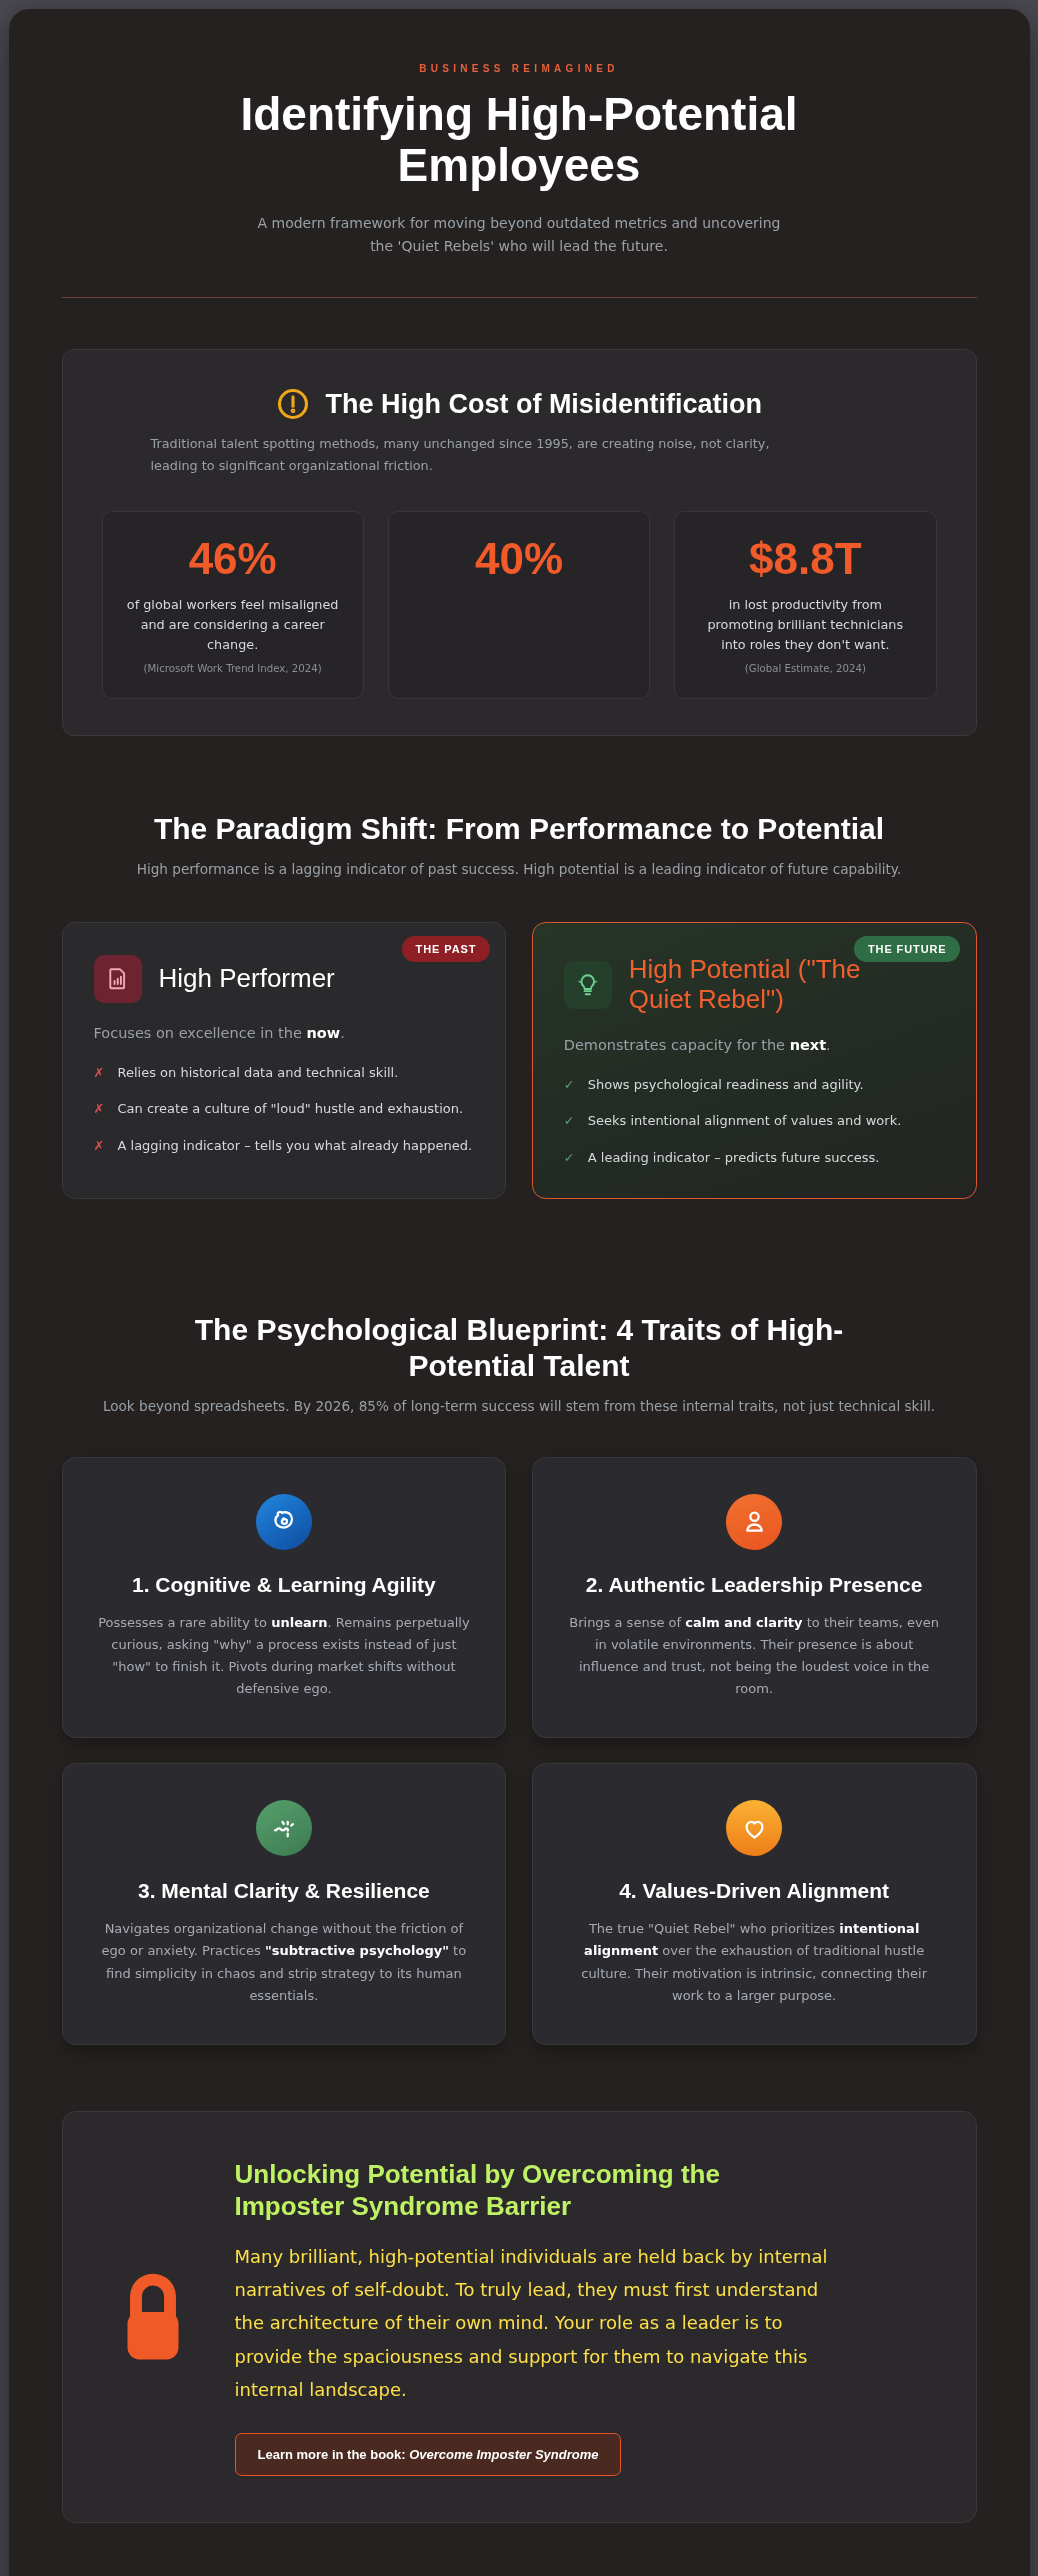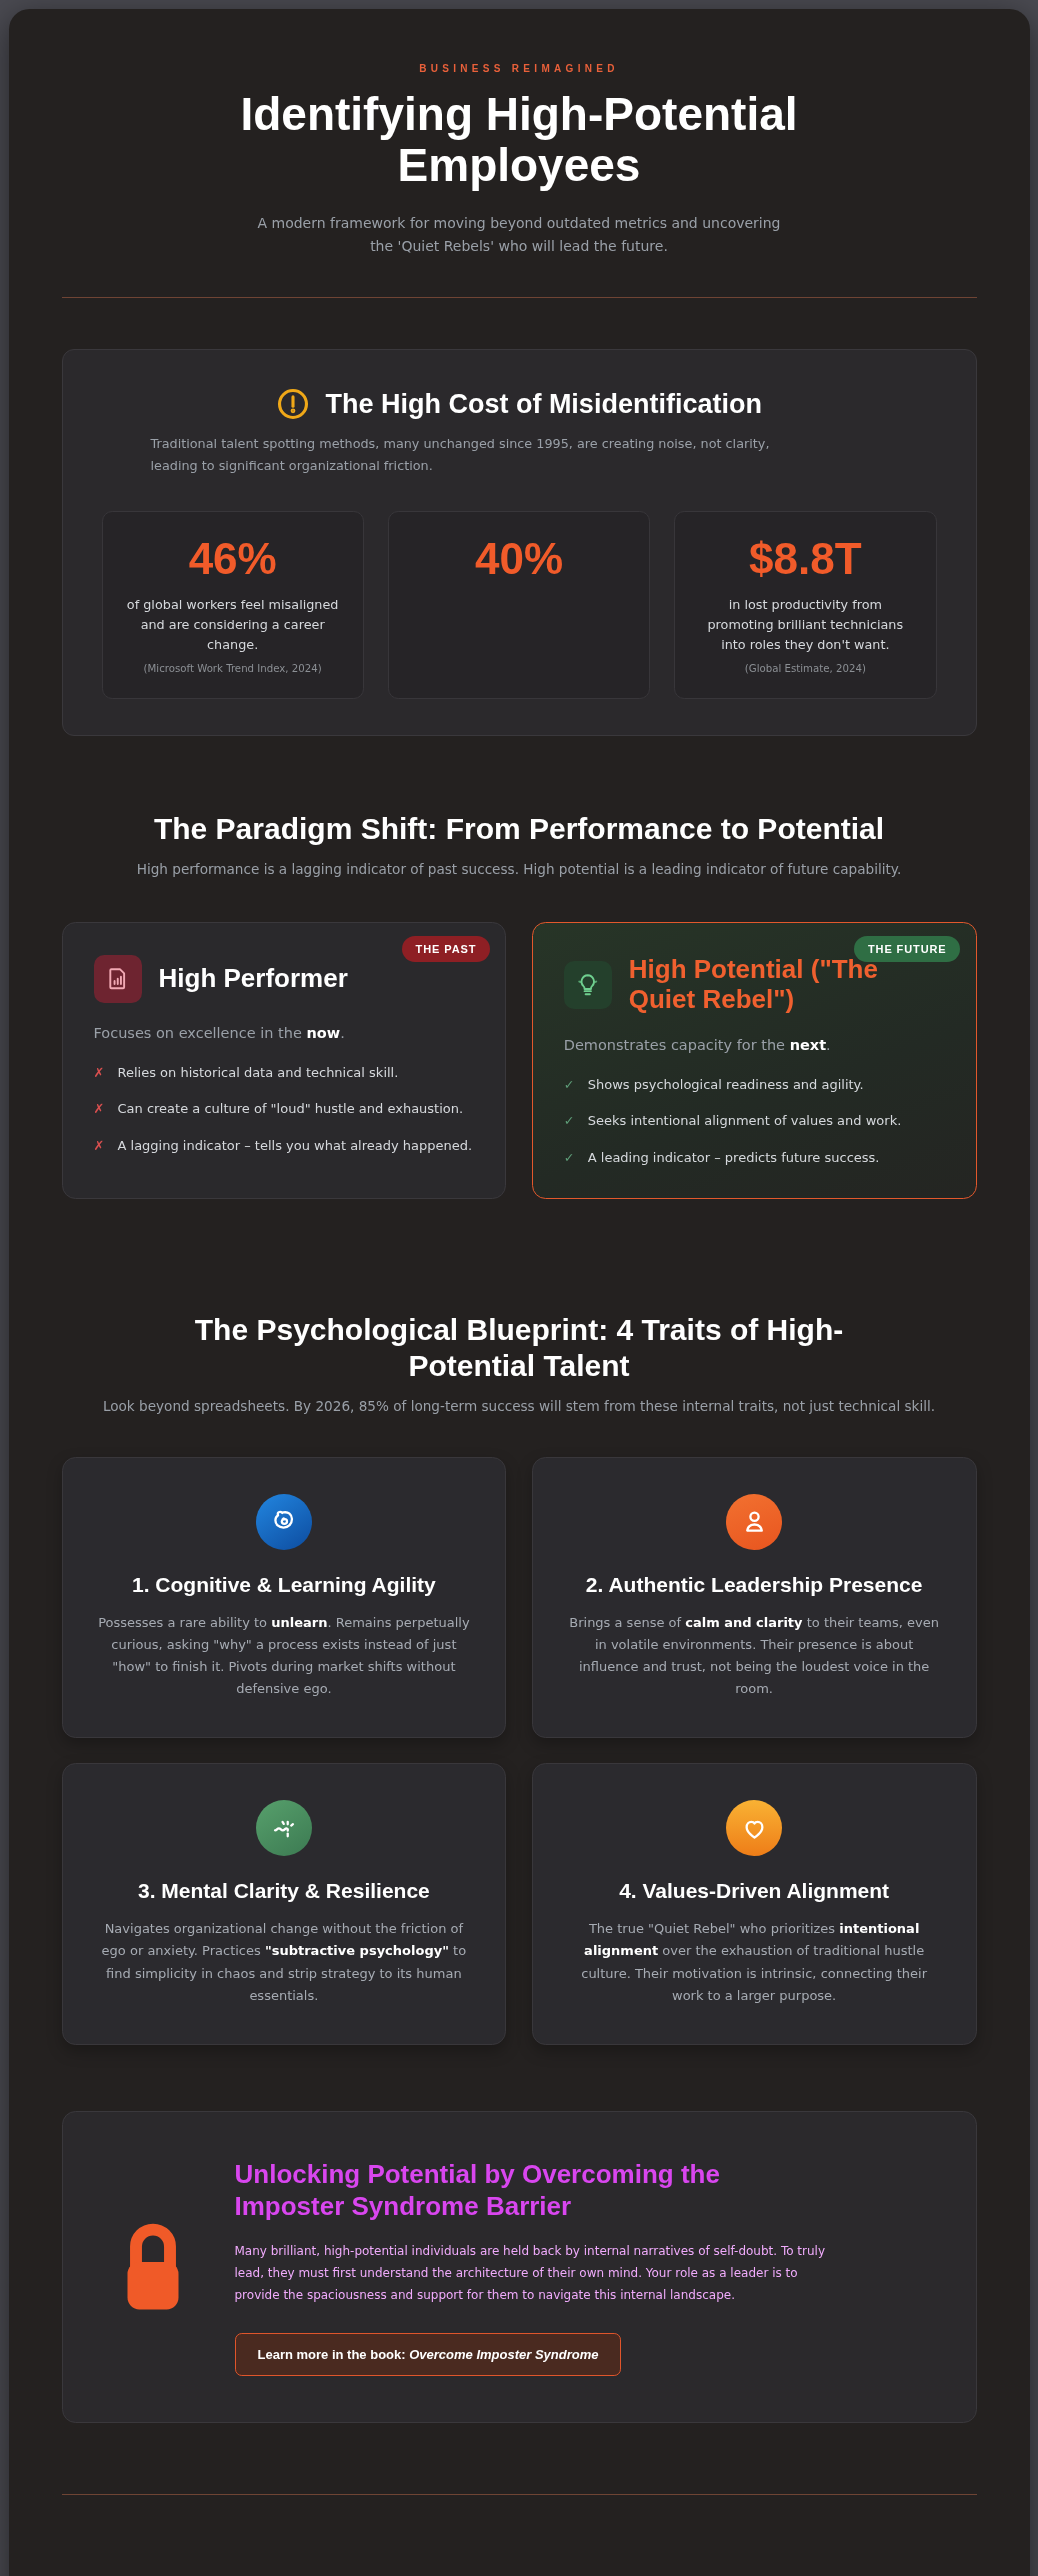--- a/index.html
+++ b/index.html
@@ -47,21 +47,21 @@
   .cmp-past { background:#2a292c; border:0.9px solid #3a383c; }
   .cmp-future { background:linear-gradient(160deg,#273527 0%, #232a24 60%, #242522 100%); border:1.7px solid #e2582c; }
   .badge { position:absolute; top:13.6px; right:15.3px; font-family:"Liberation Sans", sans-serif;
     font-weight:700; font-size:11px; letter-spacing:0.9px; color:#fff; padding:6.8px 13.6px; border-radius:850px; }
   .badge-past { background:#8e1f24; }
   .badge-future { background:#2f6e44; }
   .cmp-head { display:flex; align-items:center; gap:17px; }
   .sq-icon { width:48px; height:48px; border-radius:10.2px; flex:0 0 48px; display:flex; align-items:center; justify-content:center; }
   .sq-past { background:#6e2430; }
   .sq-future { background:#24402c; }
-  .cmp-title { font-family:"Liberation Sans", sans-serif; font-weight:700; font-size:26px; line-height:1.15; }
+  .cmp-title { font-family:"Liberation Sans", sans-serif; font-weight:400; font-size:26px; line-height:1.15; }
   .cmp-past .cmp-title { color:#fff; }
   .cmp-future .cmp-title { color:#f0602f; max-width:281px; }
   .lead { color:#9aa0a8; font-size:14.5px; margin-top:22px; }
   .lead b { color:#fff; }
   ul.points { list-style:none; margin-top:22px; }
   ul.points li { display:flex; gap:12px; color:#d6d9dd; font-size:13px; line-height:1.5;
     margin-top:17px; }
   .mark { font-weight:700; font-size:12.8px; flex:0 0 12px; }
   .mark-x { color:#d94f4f; }
   .mark-v { color:#5d9c77; }
@@ -79,23 +79,23 @@
   .circle-green { background:linear-gradient(145deg,#57a06c,#3c7a52); }
   .circle-amber { background:linear-gradient(180deg,#f9b234,#ee7d18); }
   .trait h3 { font-family:"Liberation Sans", sans-serif; font-weight:700; color:#fff; font-size:21px;
     line-height:1.25; margin-top:22px; }
   .trait p { color:#a6abb3; font-size:13px; line-height:1.7; margin-top:13.6px; }
   .trait p b { color:#fff; }
 
   
   .imposter { margin-top:66px; border-radius:13.6px; padding:46px 48px; display:flex; gap:39px; align-items:center; }
   .lock-wrap { flex:0 0 85px; display:flex; justify-content:center; }
-  .imp-title { font-family:"Liberation Sans", sans-serif; font-weight:700; color:#d946ef; font-size:26px;
+  .imp-title { font-family:"Liberation Sans", sans-serif; font-weight:700; color:#bef264; font-size:26px;
     line-height:1.25; max-width:562px; }
-  .imp-text { color:#f0abfc; font-size:12px; line-height:1.85; margin-top:17px; max-width:596px; }
+  .imp-text { color:#fde047; font-size:18px; line-height:1.85; margin-top:17px; max-width:596px; }
   .book-btn { display:inline-block; margin-top:27px; background:#4a2a20; border:0.9px solid #e0552b;
     border-radius:6.8px; padding:12.8px 22px; color:#fff; font-size:13px; font-weight:700;
     font-family:"Liberation Sans", sans-serif; cursor:pointer; }
   .book-btn i { font-style:italic; }
 
   
   .foot { margin-top:71px; }
   .foot hr.rule { margin:0 0 44px; }
   .foot-h2 { font-family:"Liberation Sans", sans-serif; font-weight:700; color:#fff; font-size:23px; text-align:center; }
 

